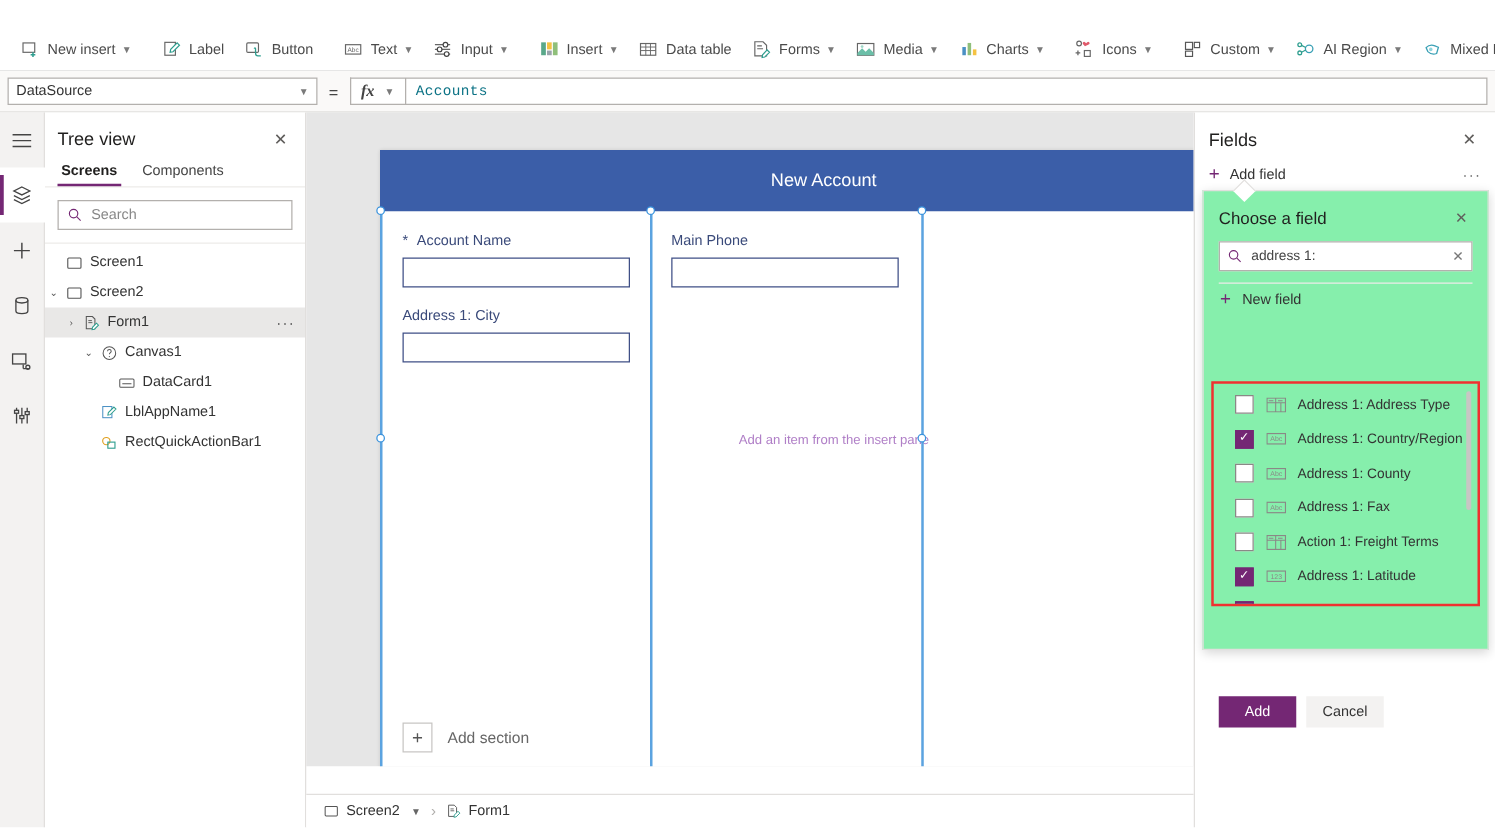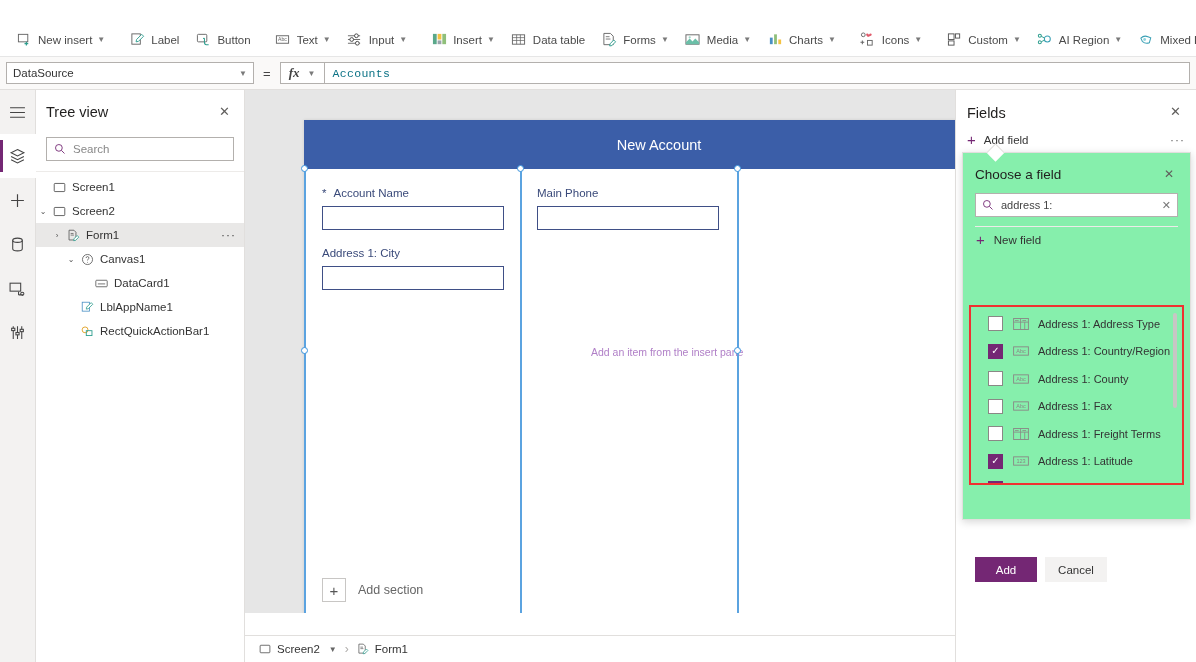--- a/index.html
+++ b/index.html
@@ -495,20 +495,24 @@
           <rect x="6.5" y="8" width="3" height="2.2" fill="#f3f2f1" stroke="#444" stroke-width="1"></rect>
           <rect x="10.5" y="5" width="3" height="2.2" fill="#f3f2f1" stroke="#444" stroke-width="1"></rect>
         </svg>
     </div>
   </div>
 
   <div class="treeview">
     <div class="tv-head">
       <div class="tv-title">Tree view</div>
       <div class="tv-close">✕</div>
+    </div>
+    <div class="tv-tabs">
+      <div class="tv-tab active">Screens</div>
+      <div class="tv-tab">Components</div>
     </div>
     <div class="tv-search">
       <svg width="12" height="12" viewBox="0 0 16 16">
           <circle cx="6.5" cy="6.5" r="4.5" fill="none" stroke="#742774" stroke-width="1.2"></circle>
           <path d="M10 10l4 4" stroke="#742774" stroke-width="1.2"></path>
         </svg>
       <span class="ph">Search</span>
     </div>
 
     <div class="tv-div"></div>
@@ -742,21 +746,21 @@
 
           <div class="f-row">
             <span class="f-cb"></span>
             <span class="f-ico">
               <svg width="16" height="12" viewBox="0 0 17 13">
                   <rect x=".5" y=".5" width="16" height="12" fill="none" stroke="#8a8886" stroke-width="1"></rect>
                   <path d="M.5 4.5h16M8 .5v12M12.5 4.5v8" stroke="#8a8886" stroke-width=".9"></path>
                   <path d="M2 2.8h4M10 2.8h4" stroke="#8a8886" stroke-width=".9"></path>
                 </svg>
             </span>
-            <span class="f-lbl">Address 1: Freight Terms</span>
+            <span class="f-lbl">Action 1: Freight Terms</span>
           </div>
 
           <div class="f-row">
             <span class="f-cb on">
                 <span class="tick">✓</span>
               </span>
             <span class="f-ico">
               <svg width="16" height="12" viewBox="0 0 17 13">
                   <rect x=".5" y="2" width="16" height="9" fill="none" stroke="#8a8886" stroke-width="1"></rect>
                   <text x="8.5" y="8.8" font-size="6" text-anchor="middle" fill="#8a8886" font-family="sans-serif">123</text>

